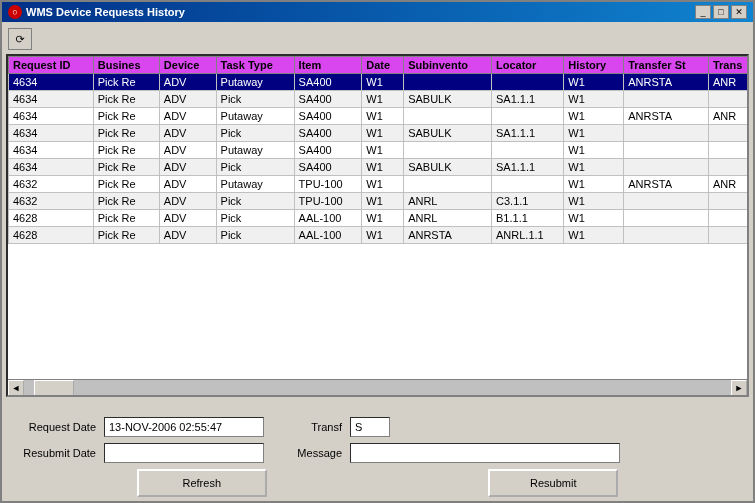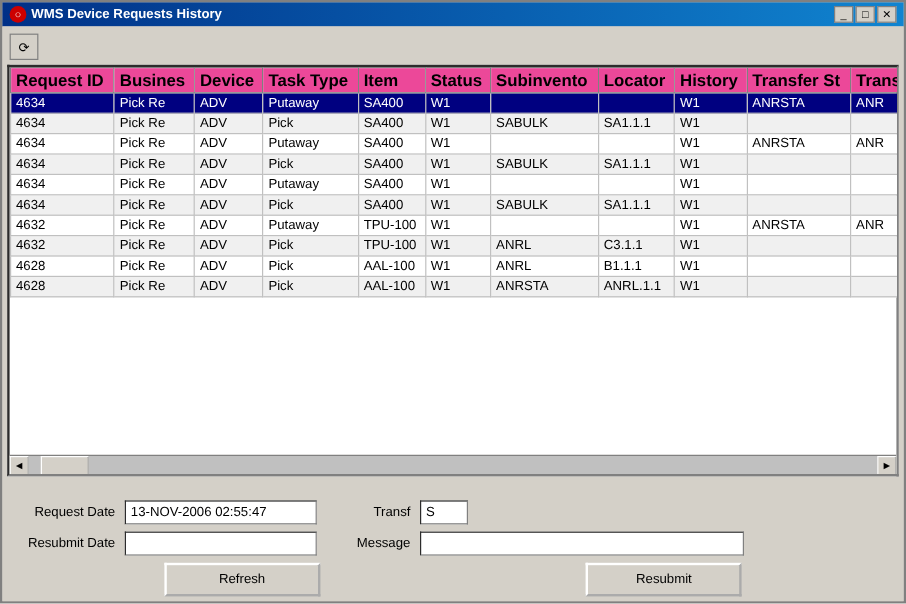--- a/index.html
+++ b/index.html
@@ -114,25 +114,25 @@
       flex: 1;
     }
 
     table {
       border-collapse: collapse;
       width: 100%;
       min-width: 750px;
     }
 
     thead th {
-      background: #ec4899;
+      background: #d946ef;
       border: 1px solid #808080;
       padding: 2px 4px;
       text-align: left;
-      font-size: 14px;
+      font-size: 11px;
       font-weight: bold;
       white-space: nowrap;
       position: sticky;
       top: 0;
       z-index: 1;
     }
 
     tbody tr {
       background: white;
     }
@@ -284,21 +284,21 @@
     <div class="table-container">
       <div class="table-wrapper">
         <table>
           <thead>
             <tr>
               <th>Request ID</th>
               <th>Busines</th>
               <th>Device</th>
               <th>Task Type</th>
               <th>Item</th>
-              <th>Status</th>
+              <th>Date</th>
               <th>Subinvento</th>
               <th>Locator</th>
               <th>History</th>
               <th>Transfer St</th>
               <th>Trans</th>
             </tr>
           </thead>
           <tbody id="table-body">
           <tr class="selected">
                 <td>4634</td>

